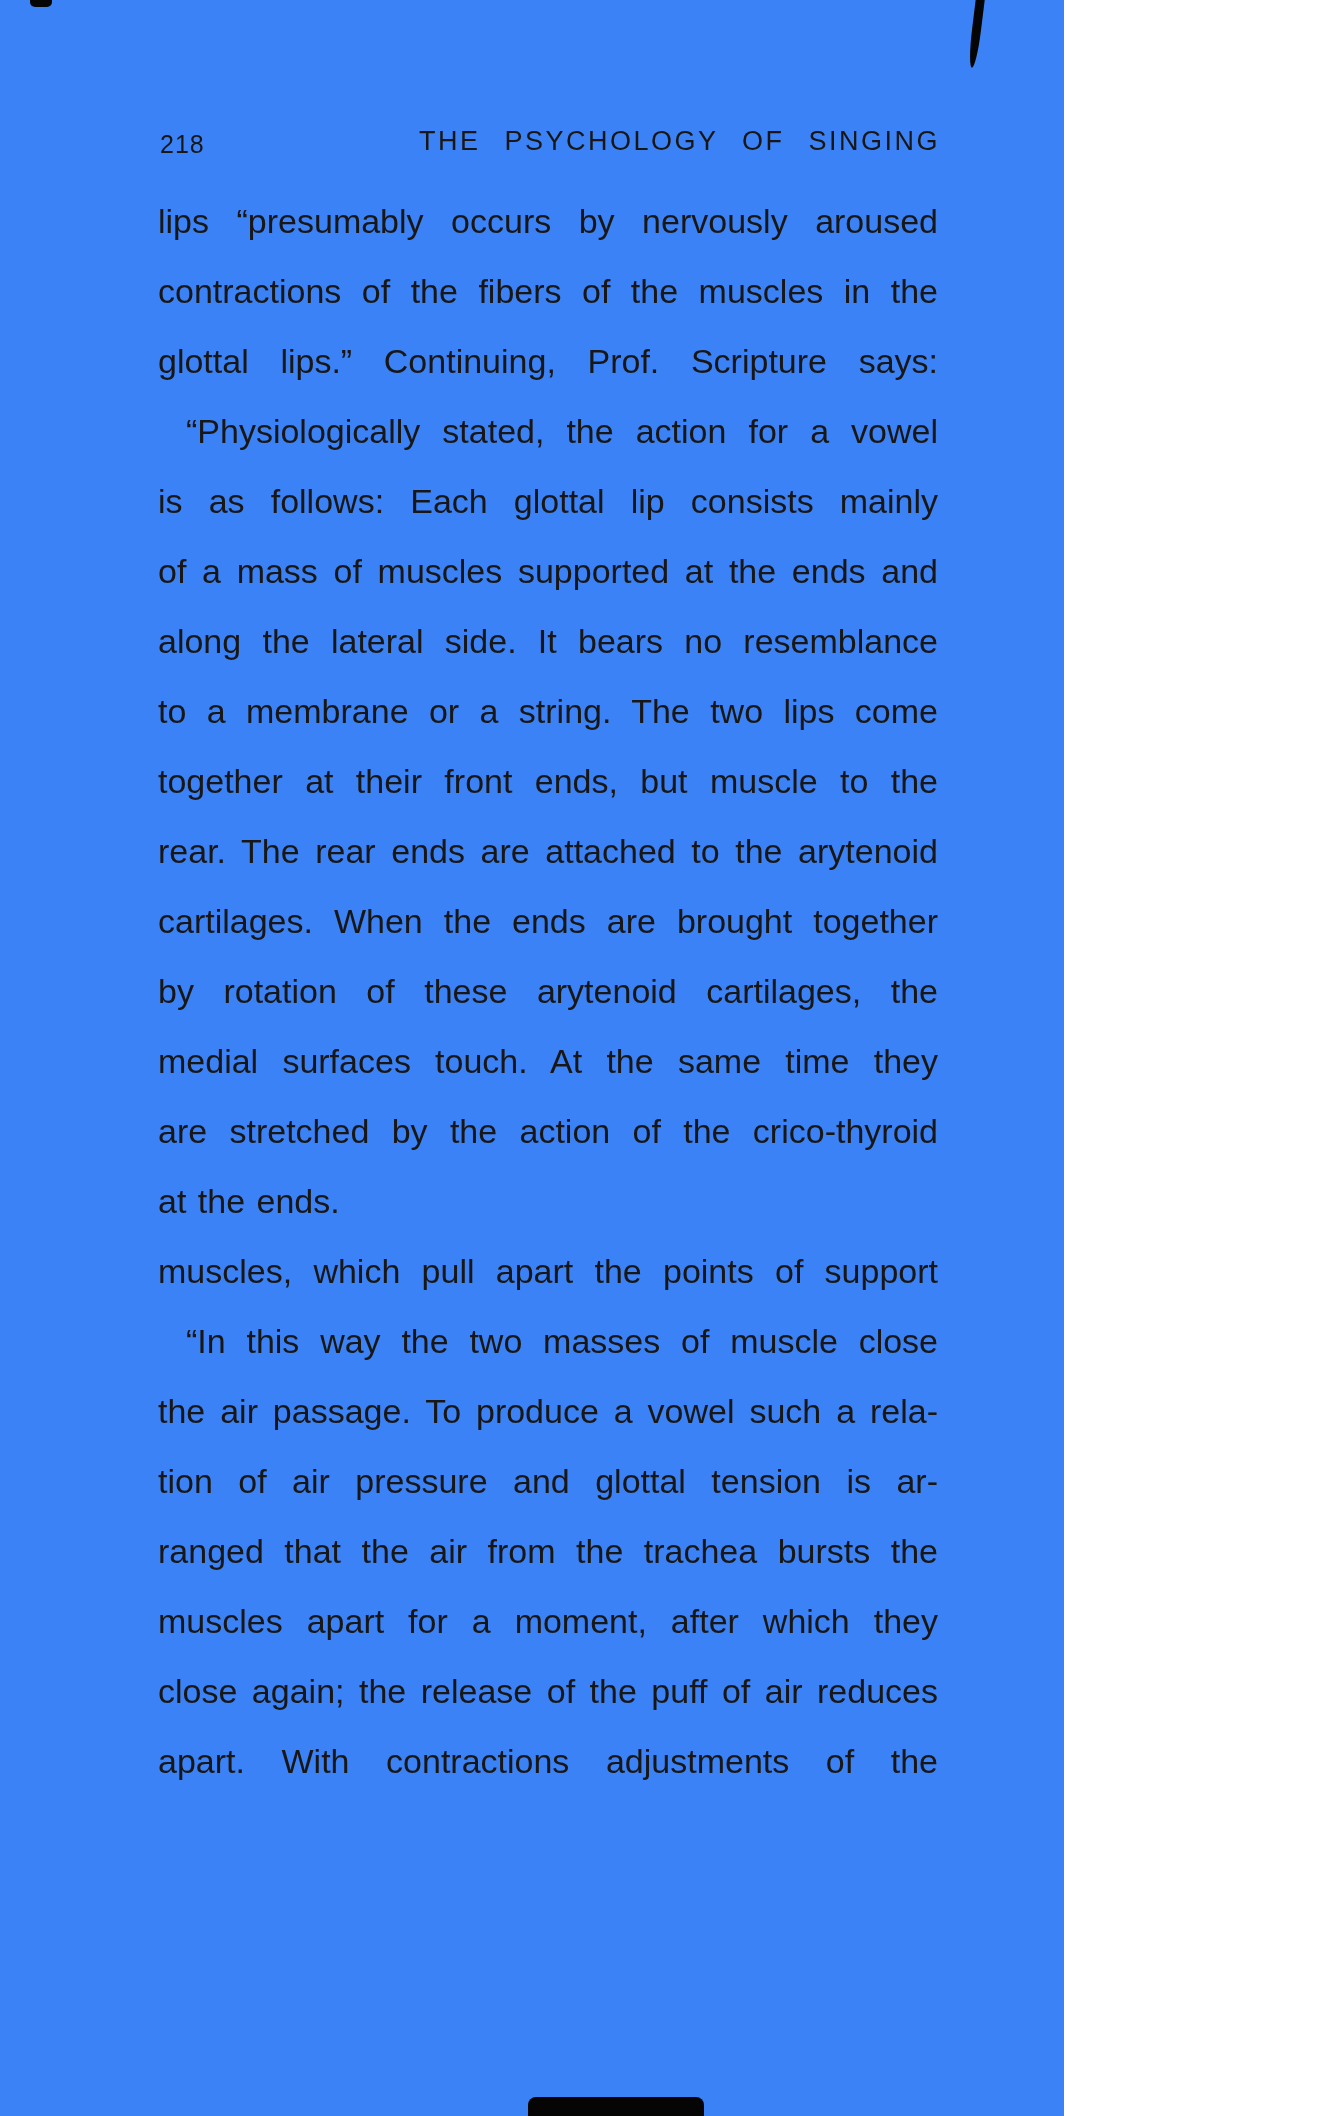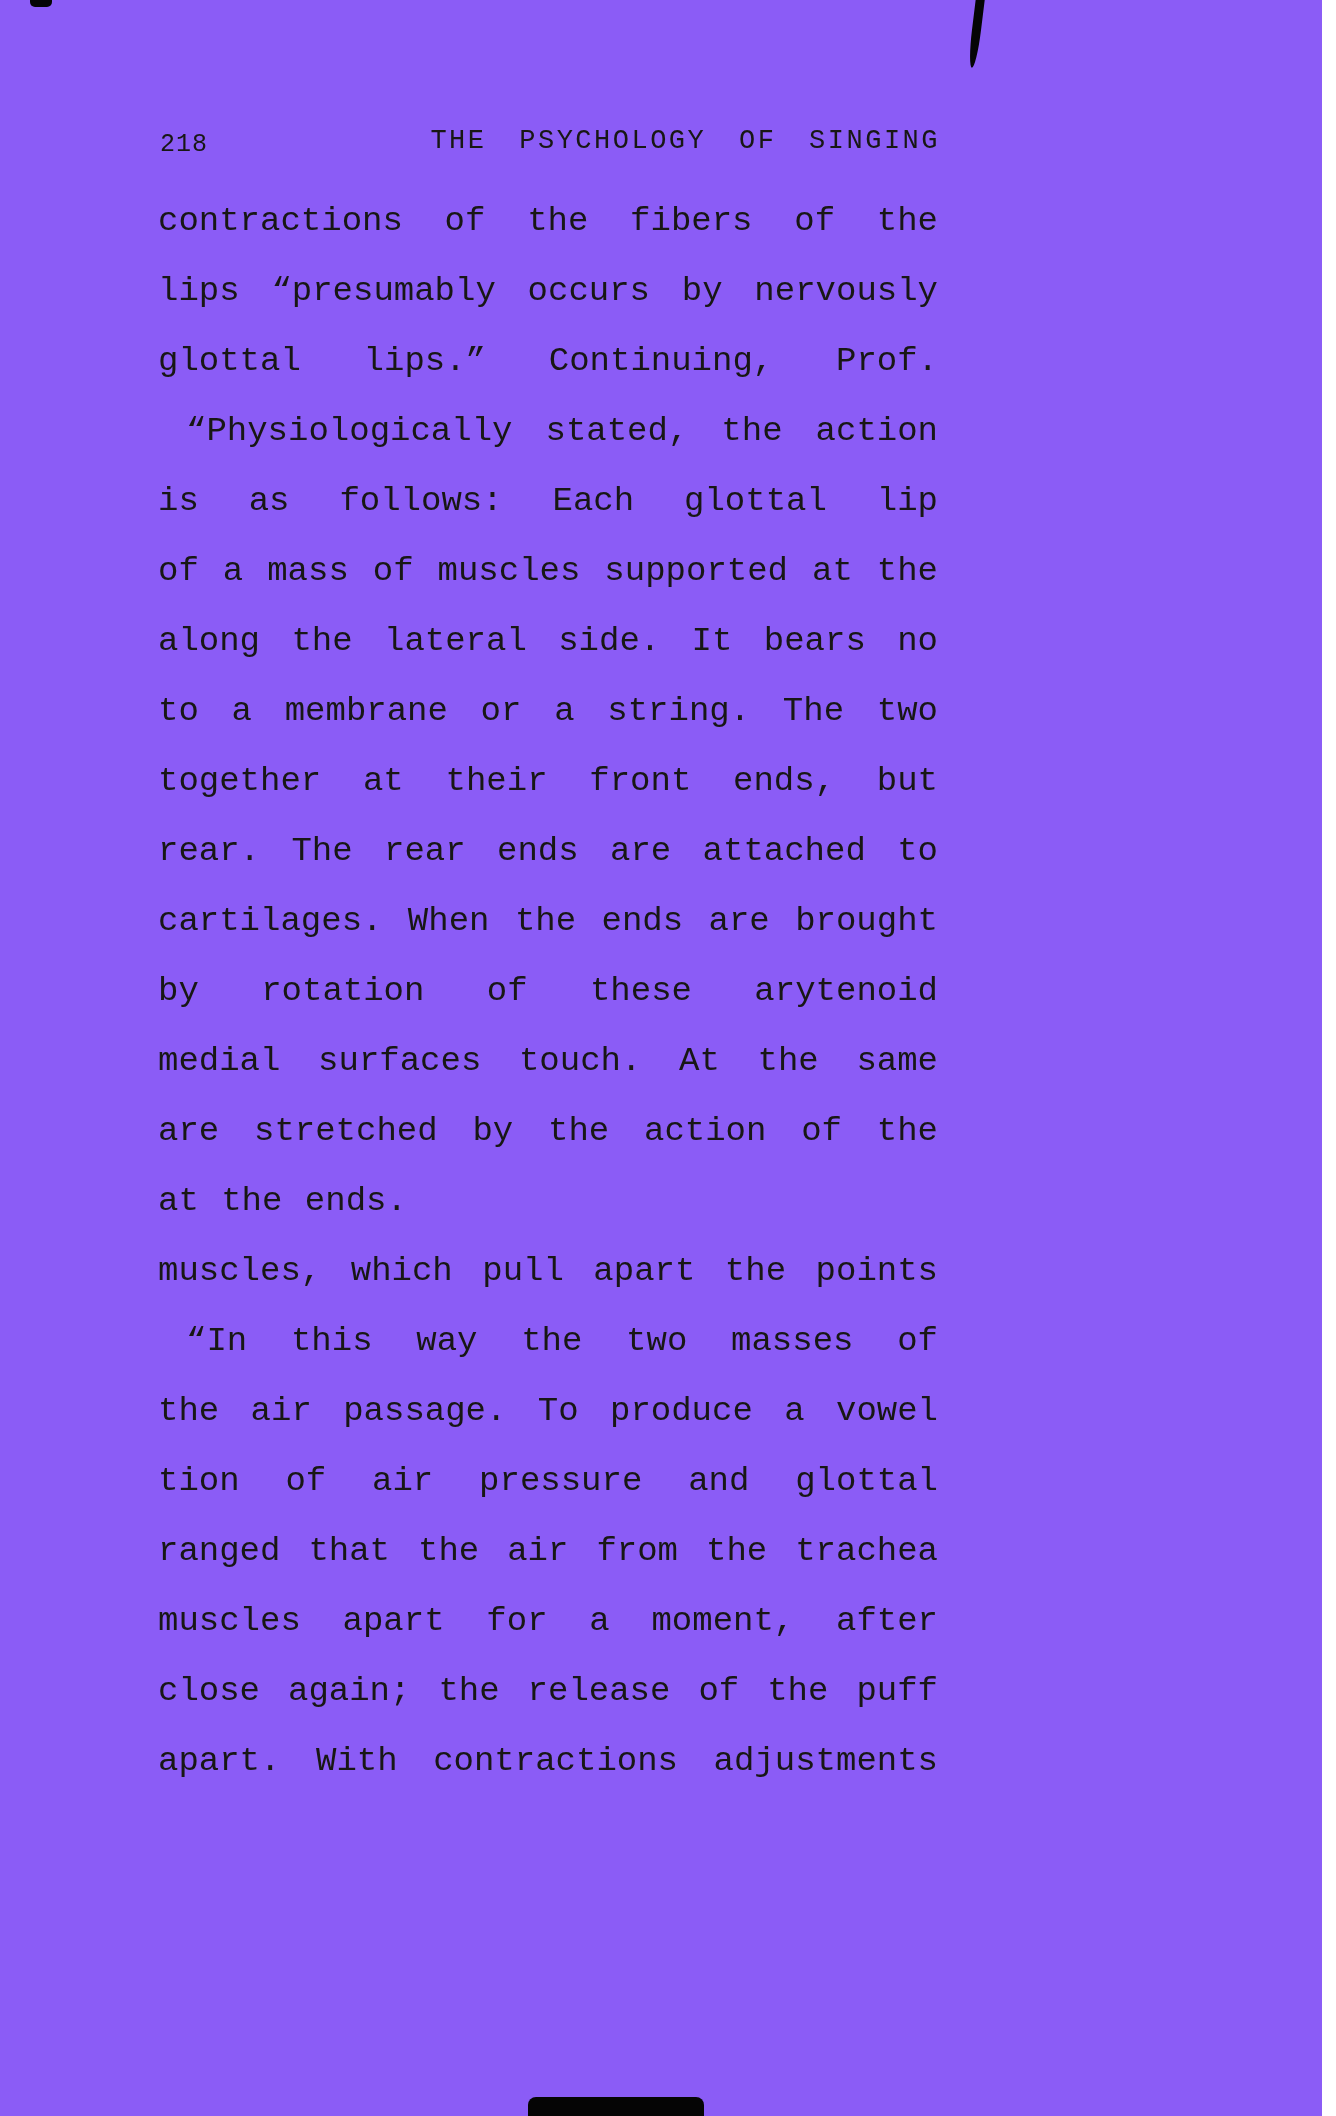--- a/index.html
+++ b/index.html
@@ -2,25 +2,25 @@
 <html><head>
 <meta charset="utf-8">
 <style>
   html, body {
     margin: 0;
     padding: 0;
     background: #ffffff;
   }
   .page {
     position: relative;
-    width: 1322px;
+    width: 1064px;
     height: 2116px;
-    background: #8b5cf6;
+    background: #3b82f6;
     overflow: hidden;
-    font-family: Liberation Mono, monospace;
+    font-family: Liberation Sans, sans-serif;
     color: #181715;
   }
   .folio-row {
     position: absolute;
     top: 122px;
     left: 158px;
     width: 782px;
     height: 42px;
   }
   .page-number {
@@ -92,22 +92,22 @@
 
   <div class="mark-top-left"></div>
   <div class="mark-top-right"></div>
 
   <div class="folio-row">
     <div class="page-number">218</div>
     <div class="running-header">THE PSYCHOLOGY OF SINGING</div>
   </div>
 
   <div class="text-block">
+    <div class="line">lips “presumably occurs by nervously aroused</div>
     <div class="line">contractions of the fibers of the muscles in the</div>
-    <div class="line">lips “presumably occurs by nervously aroused</div>
     <div class="line">glottal lips.” Continuing, Prof. Scripture says:</div>
     <div class="line indent">“Physiologically stated, the action for a vowel</div>
     <div class="line">is as follows: Each glottal lip consists mainly</div>
     <div class="line">of a mass of muscles supported at the ends and</div>
     <div class="line">along the lateral side. It bears no resemblance</div>
     <div class="line">to a membrane or a string. The two lips come</div>
     <div class="line">together at their front ends, but muscle to the</div>
     <div class="line">rear. The rear ends are attached to the arytenoid</div>
     <div class="line">cartilages. When the ends are brought together</div>
     <div class="line">by rotation of these arytenoid cartilages, the</div>

